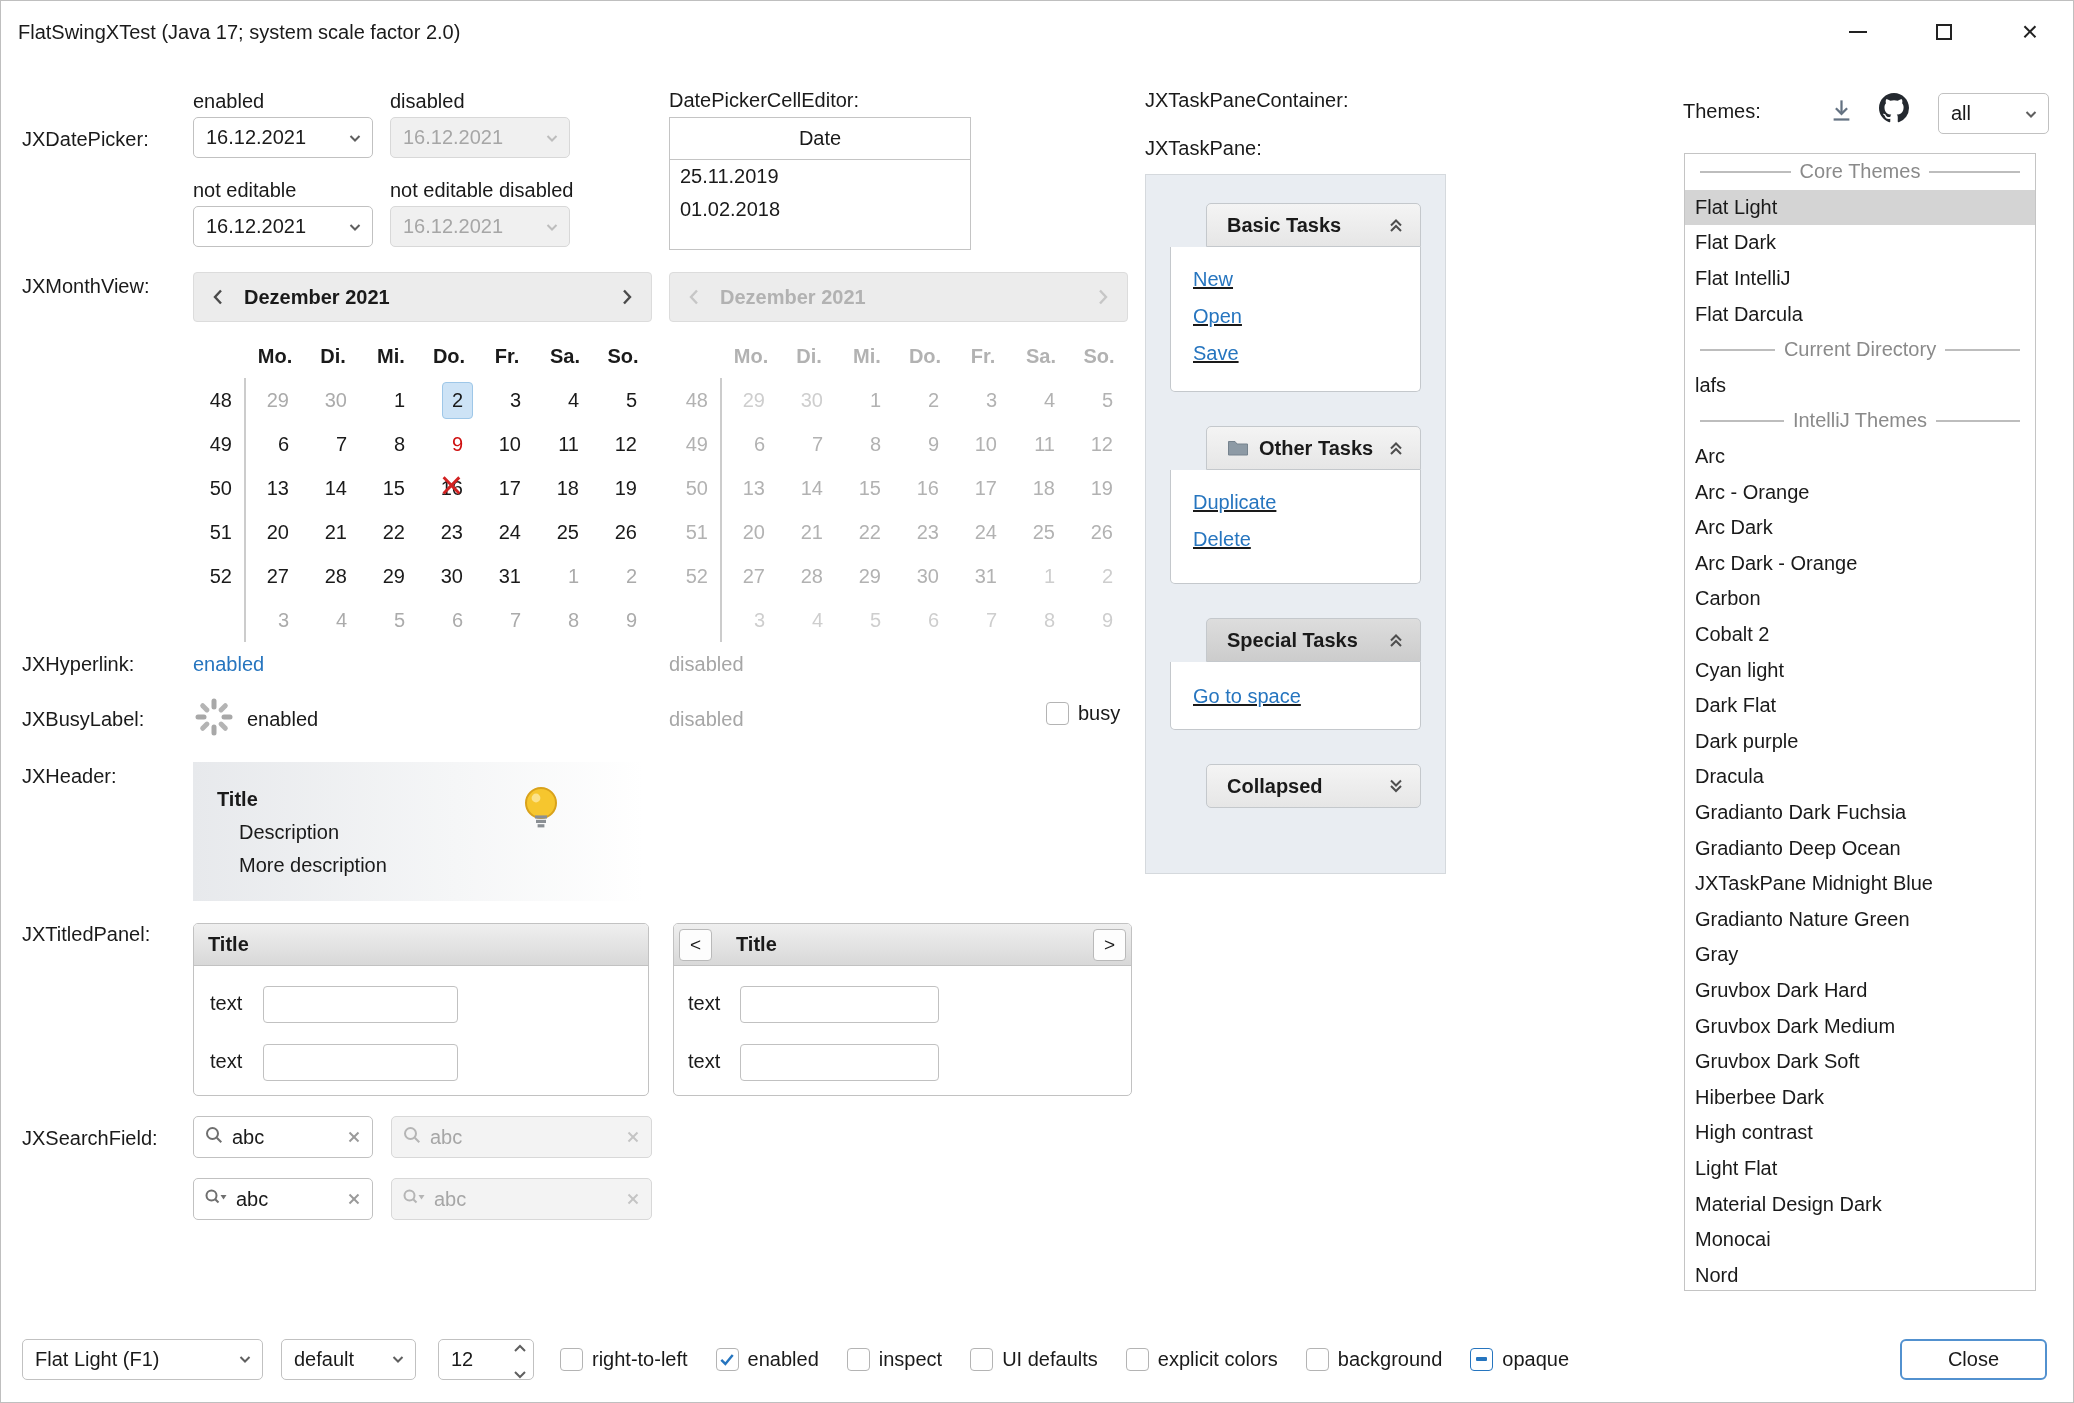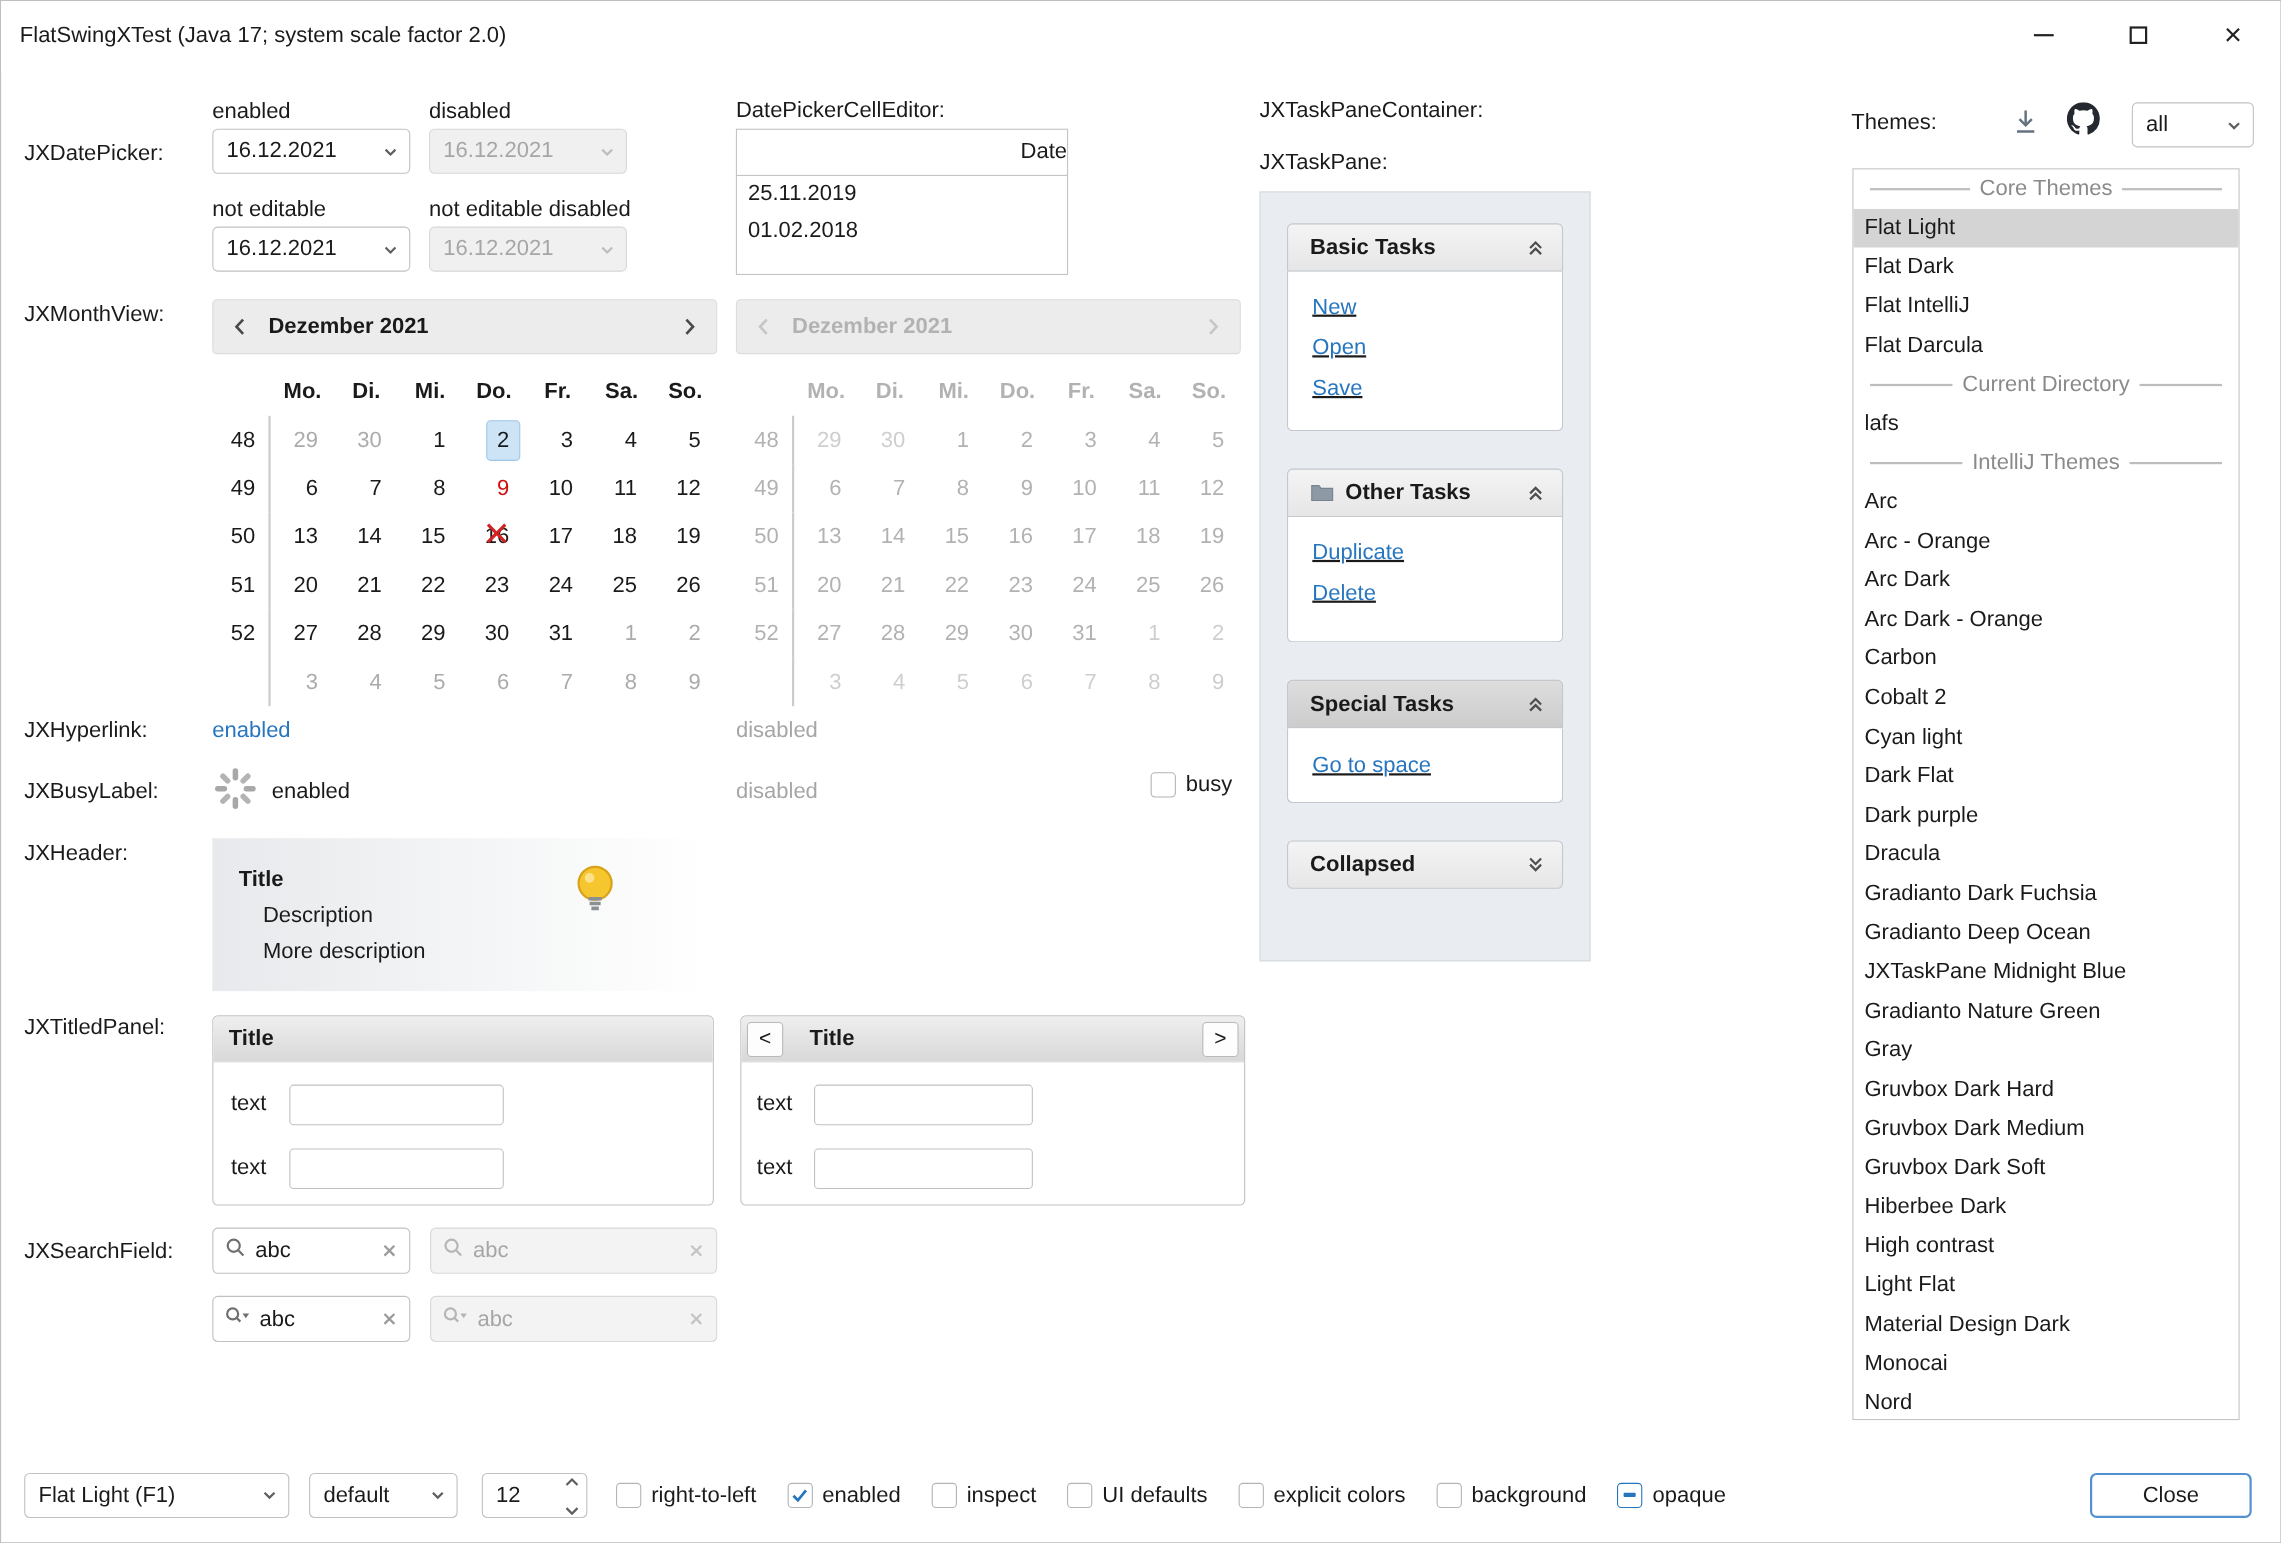--- a/index.html
+++ b/index.html
@@ -28,21 +28,21 @@
            display:flex; align-items:center; justify-content:space-between; padding:0 9px 0 12px; }
   .combo .ct { font-size:20px; white-space:nowrap; }
   .combo .arr { color:#5f5f5f; display:flex; align-items:center; }
   .combo.dis { background:#f0f0f0; border-color:#d8d8d8; }
   .combo.dis .ct { color:#a6a6a6; }
   .combo.dis .arr { color:#bdbdbd; }
 
   
   .dtable { position:absolute; left:668px; top:116px; width:302px; height:133px;
             border:1px solid #c4c4c4; background:#fff; }
-  .dtable .thead { height:42px; line-height:41px; text-align:right; border-bottom:1px solid #c4c4c4; }
+  .dtable .thead { height:42px; line-height:41px; text-align:center; border-bottom:1px solid #c4c4c4; }
   .dtable .trow { height:33px; line-height:33px; padding-left:10px; }
 
   
   .cal { position:absolute; width:459px; }
   .cal-head { height:50px; background:#ececec; border:1px solid #dcdcdc; border-radius:4px;
               display:flex; align-items:center; margin-bottom:12px; }
   .cal-nav { width:50px; display:flex; align-items:center; justify-content:center; color:#4a4a4a; }
   .cal-title { flex:1; text-align:left; font-weight:700; }
   .cal-grid { display:grid; grid-template-columns:53px repeat(7,58px); grid-auto-rows:44px; }
   .c { display:flex; align-items:center; justify-content:flex-end; padding-right:15px; }
@@ -99,21 +99,21 @@
   .sfield .clear { color:#9a9a9a; display:flex; align-items:center; }
   .sfield.dis { background:#f3f3f3; border-color:#d8d8d8; color:#b5b5b5; }
   .sfield.dis input { color:#a6a6a6; }
   .sfield.dis .clear { color:#c4c4c4; }
 
   
   .tcontainer { position:absolute; left:1144px; top:173px; width:301px; height:700px;
                 background:#e9edf2; border:1px solid #d5d9dd; padding:28px 24px 0; }
   .tp { margin-bottom:34px; }
   .tph { height:44px; background:linear-gradient(#f4f4f4,#e6e6e6); border:1px solid #c4c8cc;
-         border-radius:5px 5px 0 0; display:flex; align-items:center; padding:0 14px 0 20px; font-weight:700; }
+         border-radius:5px 5px 0 0; display:flex; align-items:center; padding:0 14px 0 20px; font-weight:700;margin-left:36px; }
   .tp.special .tph { background:linear-gradient(#dddddd,#cccccc); }
   .tp.collapsed .tph { border-radius:5px; }
   .tph .sp { flex:1; }
   .tph .chev { color:#4e4e4e; display:flex; align-items:center; }
   .tph .ficon { margin-right:10px; display:flex; align-items:center; }
   .tpc { border:1px solid #c4c8cc; border-top:none; border-radius:0 0 5px 5px; background:#fff; padding-top:14px;text-decoration:underline; }
   .tpc .tpl { line-height:37px; padding-left:22px; color:#2675bf; }
   .tpc.h145 { height:145px; } .tpc.h114 { height:114px; } .tpc.h72 { height:68px; padding-top:16px; }
 
   

